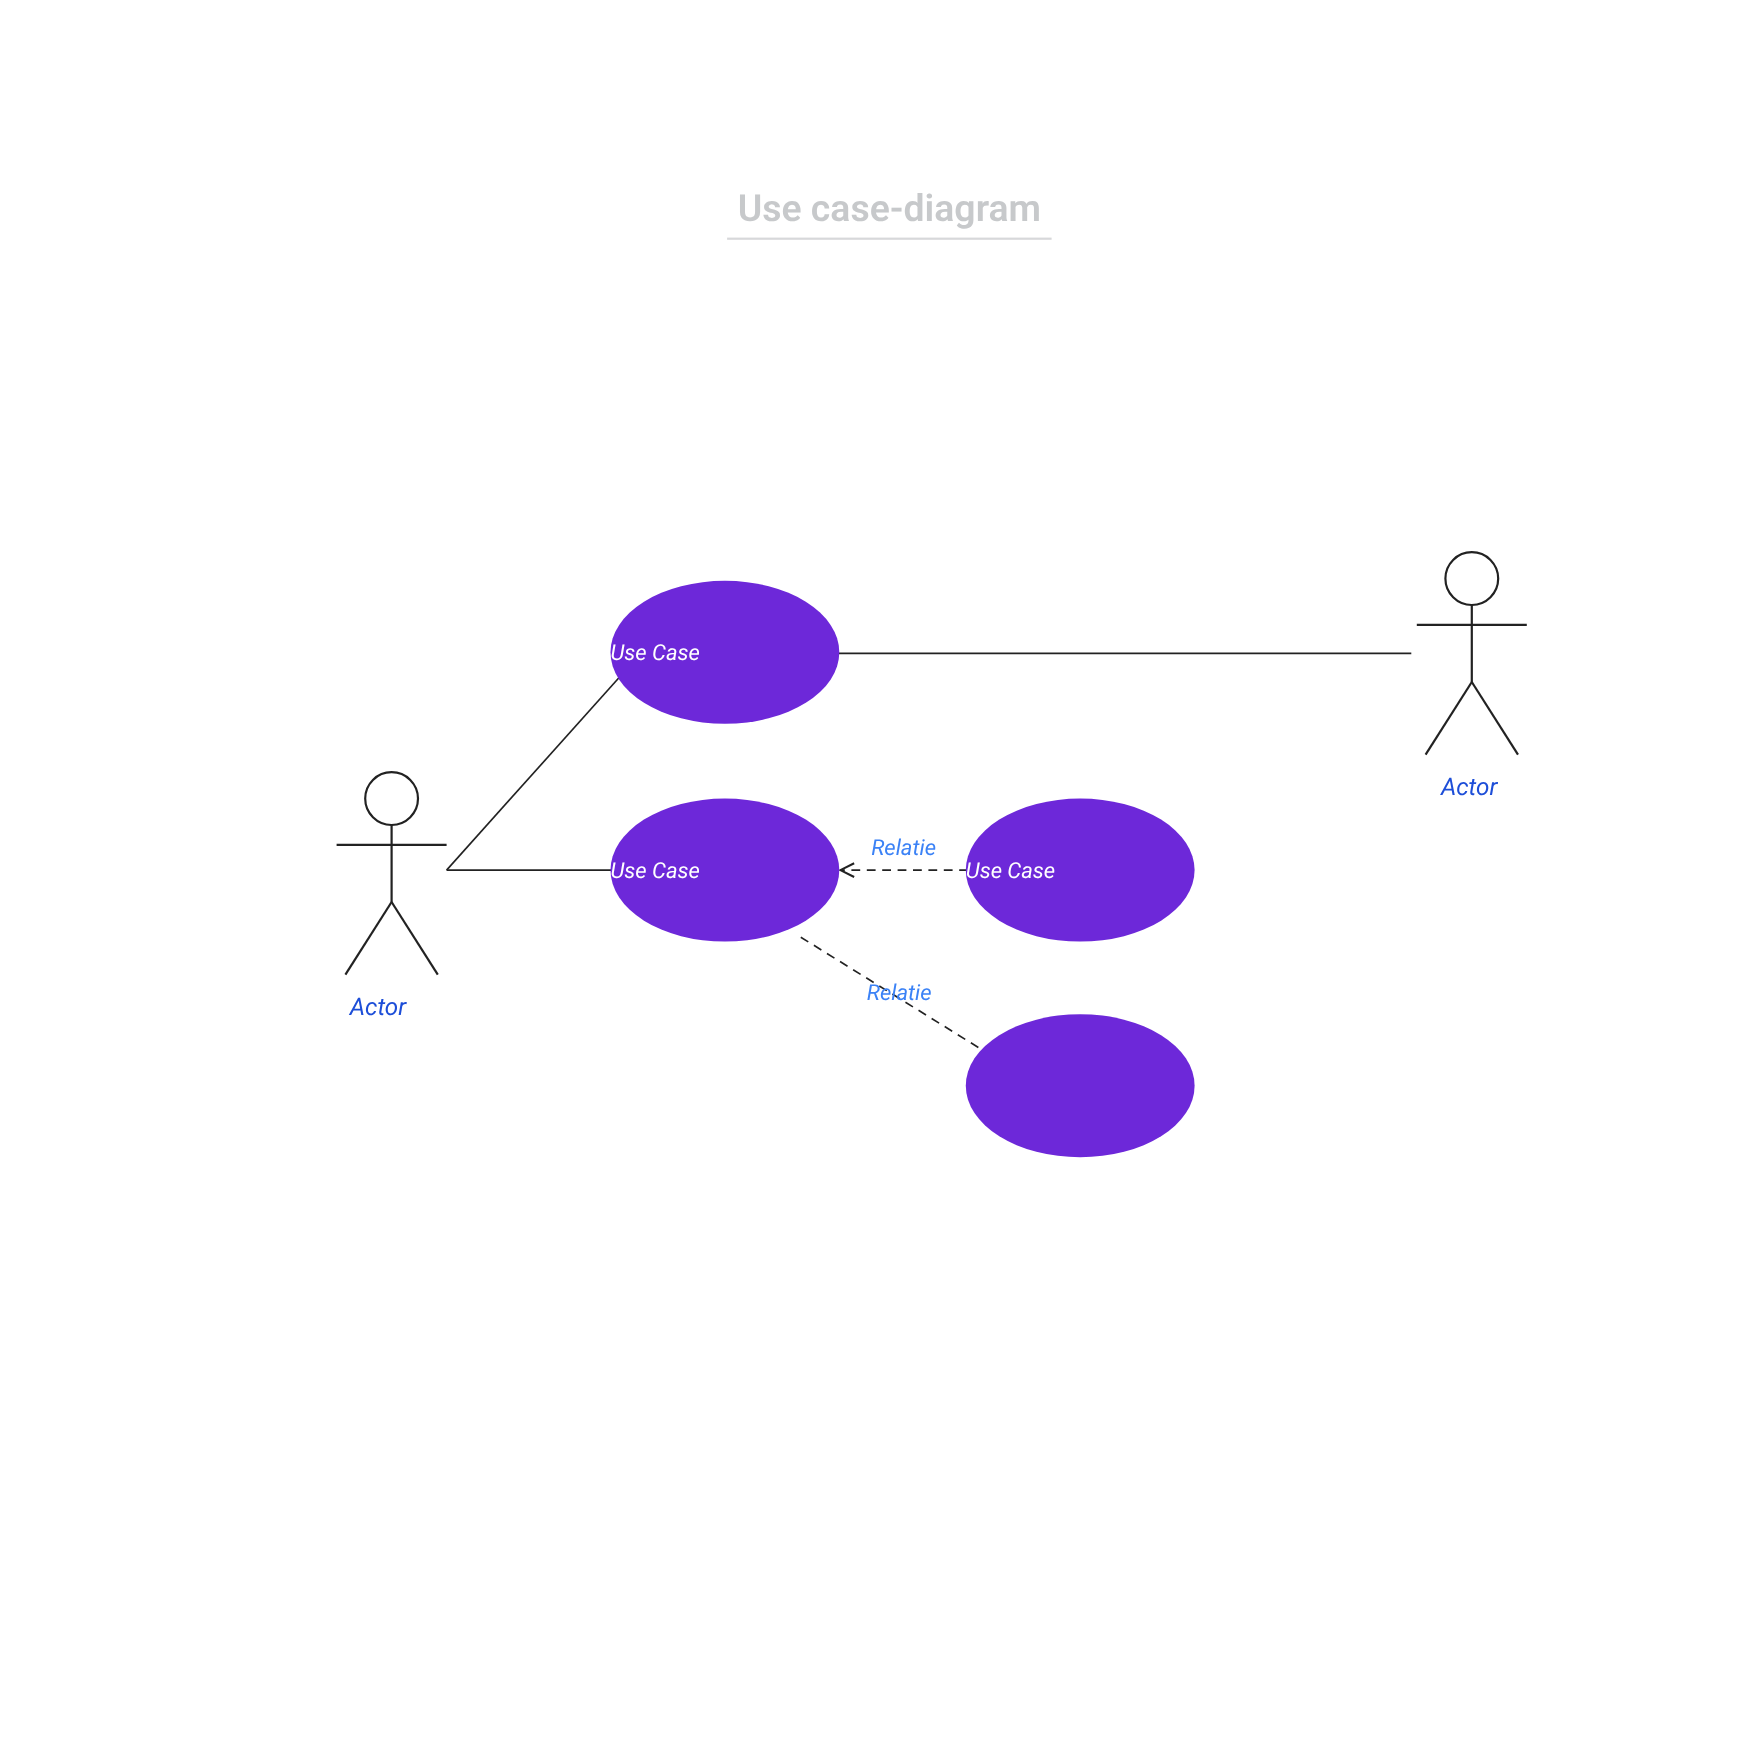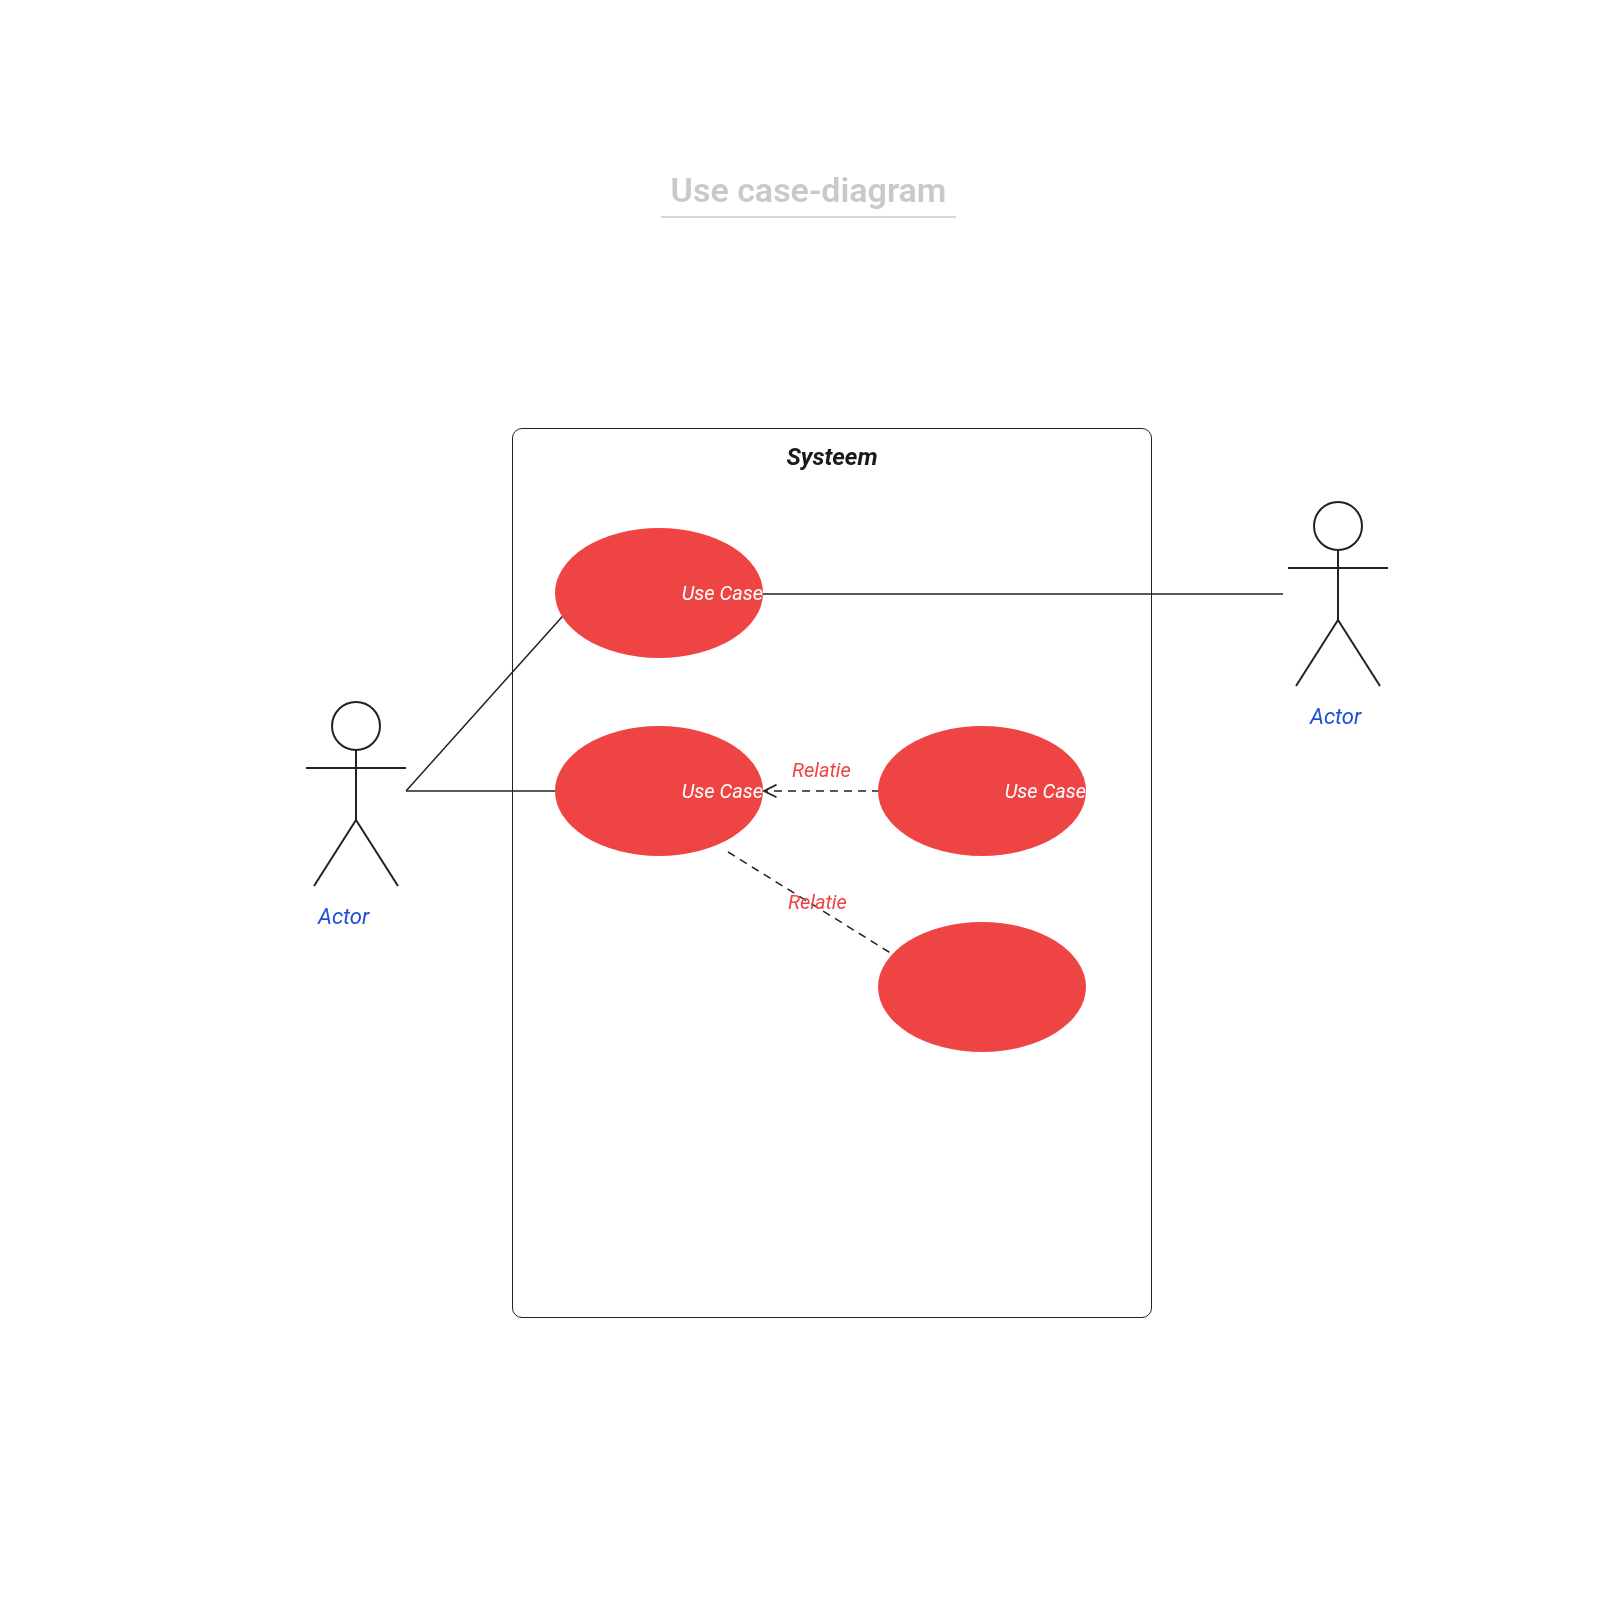--- a/index.html
+++ b/index.html
@@ -64,24 +64,24 @@
     text-align: center;
     font-style: italic;
     font-weight: 700;
     font-size: 24px;
     color: #1a1a1a;
   }
 
   .usecase {
     position: absolute;
     border-radius: 50%;
-    background: #ef4444;
+    background: #6d28d9;
     display: flex;
     align-items: center;
-    justify-content: flex-end;
+    justify-content: flex-start;
   }
   .usecase span {
     color: #ffffff;
     font-style: italic;
     font-size: 20px;
   }
 
   .actor {
     position: absolute;
   }
@@ -90,21 +90,21 @@
     position: absolute;
     font-style: italic;
     font-size: 22px;
     color: #1d4ed8;
   }
 
   .rel-label {
     position: absolute;
     font-style: italic;
     font-size: 20px;
-    color: #ef4444;
+    color: #3b82f6;
   }
 
   svg.links {
     position: absolute;
     left: 0;
     top: 0;
     width: 1601px;
     height: 1601px;
     pointer-events: none;
   }
@@ -129,23 +129,20 @@
     
     <line x1="406" y1="791" x2="557" y2="791" stroke="#222" stroke-width="1.5"></line>
     
     <line x1="762" y1="594" x2="1283" y2="594" stroke="#222" stroke-width="1.5"></line>
      UC2 (dashed, arrow toward UC2) --&gt;
     <line x1="880" y1="791" x2="764" y2="791" stroke="#222" stroke-width="1.5" stroke-dasharray="8 6" marker-end="url(#arrow)"></line>
      UC4 (dashed, arrow toward UC4) --&gt;
     <line x1="728" y1="852" x2="918" y2="970" stroke="#222" stroke-width="1.5" stroke-dasharray="8 6" marker-end="url(#arrow)"></line>
   </svg>
 
-  <div class="system-box">
-    <div class="system-title">Systeem</div>
-  </div>
 
   <div class="usecase" style="left:555px; top:528px; width: height:; width:208px; height:130px;">
     <span>Use Case</span>
   </div>
   <div class="usecase" style="left:555px; top:726px; width:208px; height:130px;">
     <span>Use Case</span>
   </div>
   <div class="usecase" style="left:878px; top:726px; width:208px; height:130px;">
     <span>Use Case</span>
   </div>

